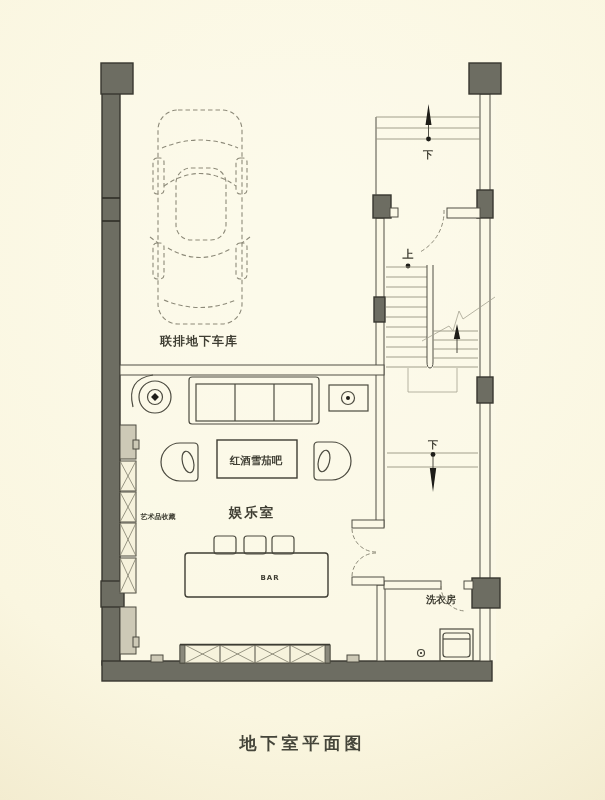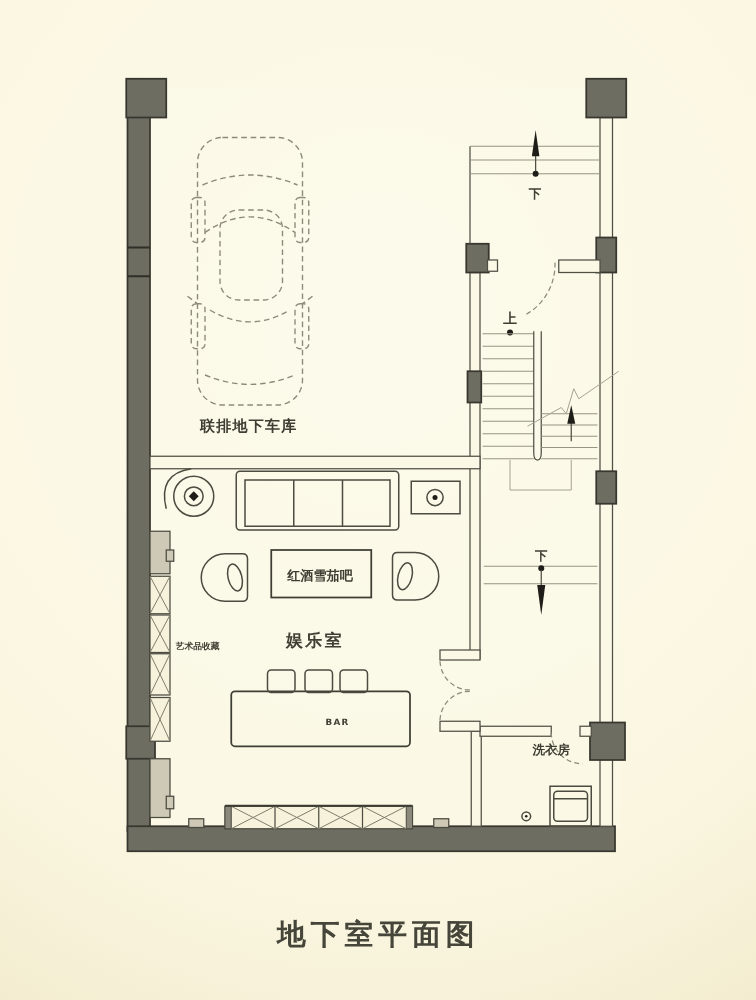--- a/index.html
+++ b/index.html
@@ -22,21 +22,21 @@
   .furnb{fill:none;stroke:#3f3e34;stroke-width:1.4;}
   .cab{fill:var(--cabinet_fill,#cdc9b6);stroke:#4c4b40;stroke-width:1;}
   .xbox{fill:#f6f2dc;stroke:#4c4b40;stroke-width:1;}
   .xline{stroke:#807d6c;stroke-width:0.8;}
   .dot{fill:#1e1d18;}
   .arrow{fill:#1e1d18;stroke:none;}
   text{fill:var(--text,#3f3e33);font-weight:bold;}
   .caption{
     position:absolute;left:0;top:732px;width:605px;
     text-align:center;
-    font-size:23px;font-weight:bold;letter-spacing:4px;
+    font-size:17px;font-weight:bold;letter-spacing:4px;
     color:#45453a;
   }
 </style>
 </head>
 <body>
 
 <div class="stage">
 <svg width="605" height="800" viewBox="0 0 605 800">
 
   <rect x="106" y="70" width="390" height="592" fill="#fcfaea" opacity="0.55"></rect>

